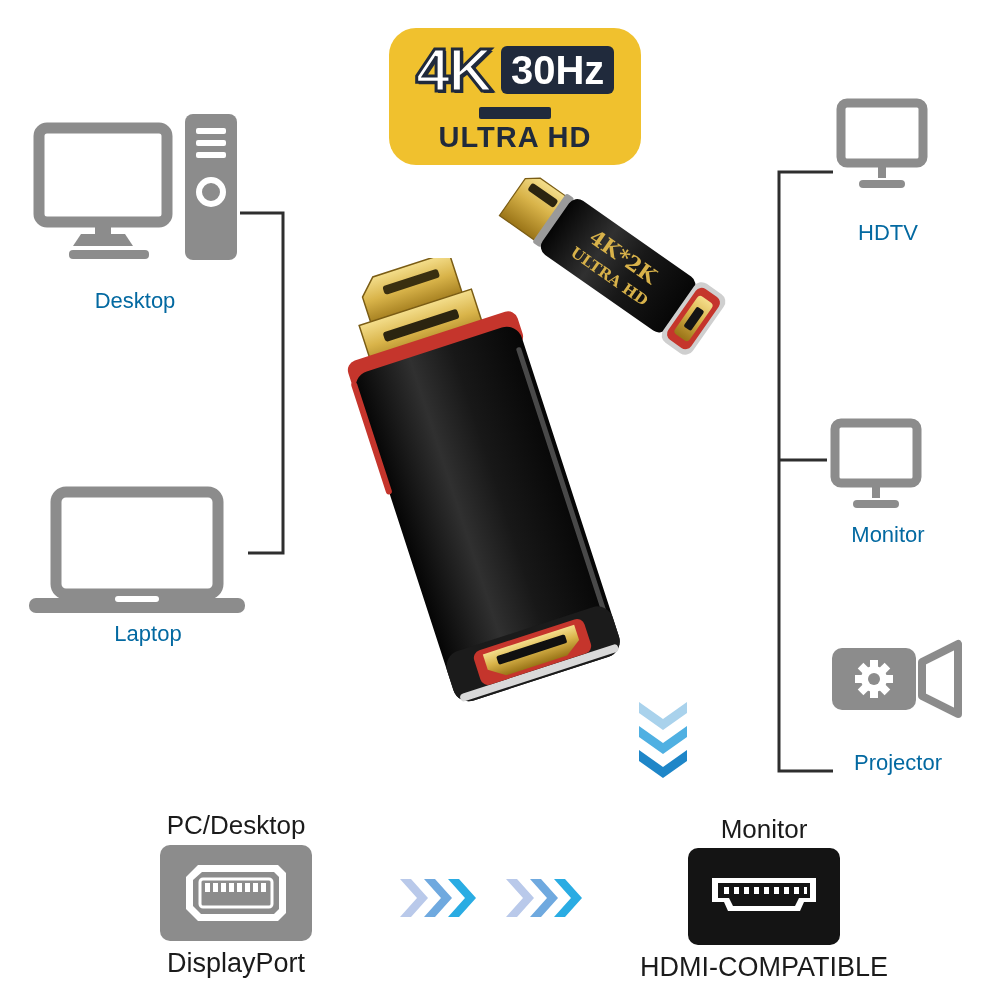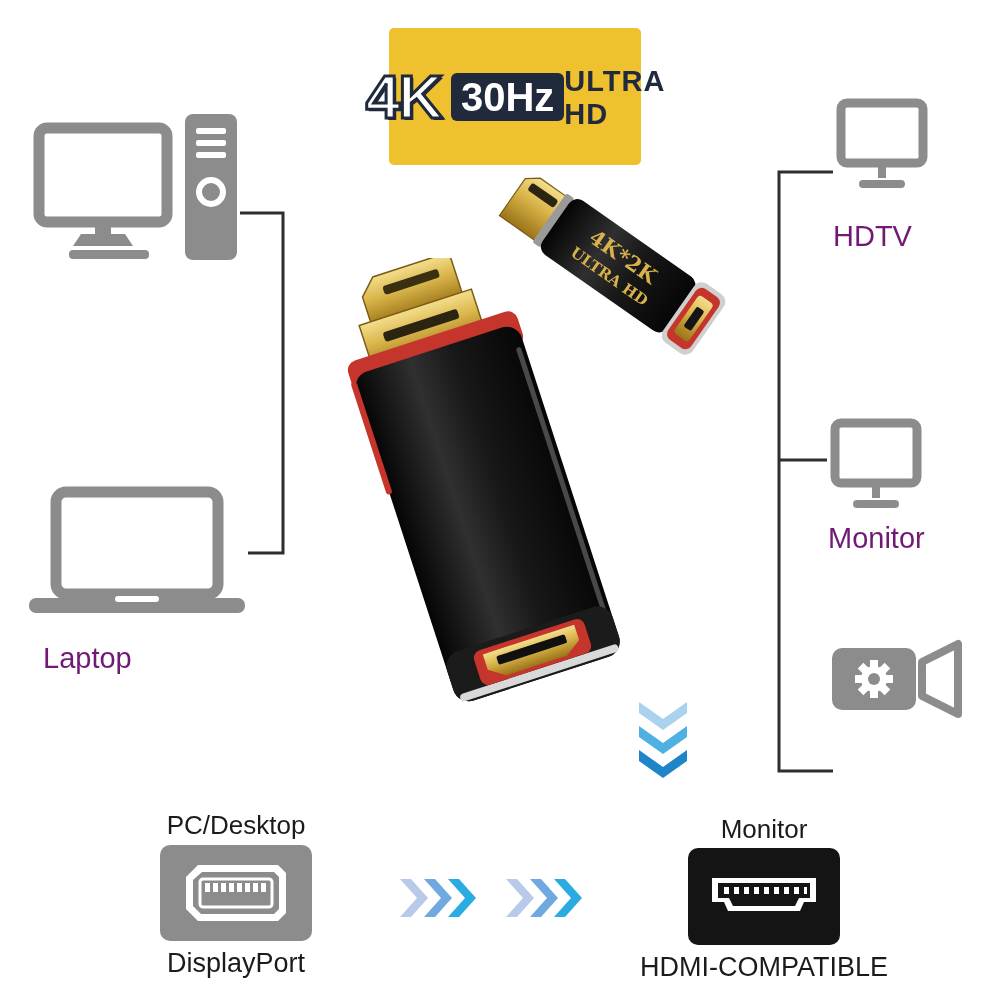--- a/index.html
+++ b/index.html
@@ -1,31 +1,31 @@
 <!DOCTYPE html>
 <html><head>
 <meta charset="utf-8">
 <style>
   * { margin:0; padding:0; box-sizing:border-box; }
   html,body { width:1000px; height:1000px; background:#ffffff; font-family:"Liberation Sans",sans-serif; }
   .stage { position:relative; width:1000px; height:1000px; background:#ffffff; overflow:hidden; }
   .abs { position:absolute; }
 
   
-  .badge { left:389px; top:28px; width:252px; height:137px; background:#F0C12E; border-radius:5px;
-           display:flex; align-items:center; justify-content:center; }
+  .badge { left:389px; top:28px; width:252px; height:137px; background:#F0C12E; border-radius:27px;
+           display:flex; flex-direction:column; align-items:center; justify-content:center; }
   .badge-row { display:flex; align-items:center; gap:10px; }
   .badge-4k { font-size:62px; font-weight:800; color:#ffffff; line-height:1; letter-spacing:-2px;
               -webkit-text-stroke:3px #202A3C; text-shadow:2px 2px 0 #202A3C; }
   .badge-hz { background:#202A3C; color:#ffffff; font-size:40px; font-weight:700; padding:4px 10px;
               border-radius:6px; line-height:1; }
   .badge-bar { width:72px; height:12px; background:#202A3C; border-radius:2px; margin-top:6px; }
   .badge-ultra { font-size:29px; font-weight:800; color:#202A3C; letter-spacing:1px; margin-top:2px; }
 
-  .gray-label { color:#701a75; font-size:29px; text-align:left; }
+  .gray-label { color:#0369a1; font-size:22px; text-align:center; }
   .dark-label { color:#1b1b1b; font-size:26px; text-align:center; }
   .dark-label.big { font-size:27px; }
   .bold { font-weight:400; }
 
   svg { display:block; }
   .overlay { pointer-events:none; }
 </style>
 </head>
 <body>
 
@@ -50,27 +50,28 @@
     <rect x="6" y="16" width="128" height="94" rx="8" fill="#ffffff" stroke="#8C8C8C" stroke-width="11"></rect>
     <rect x="62" y="110" width="16" height="12" fill="#8C8C8C"></rect>
     <polygon points="48,122 92,122 100,134 40,134" fill="#8C8C8C"></polygon>
     <rect x="36" y="138" width="80" height="9" rx="4" fill="#8C8C8C"></rect>
     <rect x="152" y="2" width="52" height="146" rx="8" fill="#8C8C8C"></rect>
     <rect x="163" y="16" width="30" height="6" rx="2" fill="#ffffff"></rect>
     <rect x="163" y="28" width="30" height="6" rx="2" fill="#ffffff"></rect>
     <rect x="163" y="40" width="30" height="6" rx="2" fill="#ffffff"></rect>
     <circle cx="178" cy="80" r="12" fill="none" stroke="#ffffff" stroke-width="6"></circle>
   </svg>
+  <div class="abs gray-label" style="left:30px;top:288px;width:210px">Desktop</div>
 
   <svg class="abs" style="left:26px;top:486px" width="222" height="136" viewBox="0 0 222 136">
     <rect x="30" y="6" width="162" height="102" rx="10" fill="#ffffff" stroke="#8C8C8C" stroke-width="11"></rect>
     <rect x="3" y="112" width="216" height="15" rx="7" fill="#8C8C8C"></rect>
     <rect x="89" y="110" width="44" height="6" rx="3" fill="#ffffff"></rect>
   </svg>
-  <div class="abs gray-label" style="left:43px;top:642px;width:210px">Laptop</div>
+  <div class="abs gray-label" style="left:43px;top:621px;width:210px">Laptop</div>
 
   <svg class="abs" style="left:836px;top:98px" width="92" height="94" viewBox="0 0 92 94">
     <rect x="5" y="5" width="82" height="60" rx="6" fill="#ffffff" stroke="#8C8C8C" stroke-width="9"></rect>
     <rect x="42" y="65" width="8" height="15" fill="#8C8C8C"></rect>
     <rect x="23" y="82" width="46" height="8" rx="4" fill="#8C8C8C"></rect>
   </svg>
   <div class="abs gray-label" style="left:833px;top:220px;width:110px">HDTV</div>
 
   <svg class="abs" style="left:830px;top:418px" width="92" height="94" viewBox="0 0 92 94">
     <rect x="5" y="5" width="82" height="60" rx="6" fill="#ffffff" stroke="#8C8C8C" stroke-width="9"></rect>
@@ -84,20 +85,21 @@
     <g fill="#ffffff">
       <rect x="40" y="24" width="8" height="38"></rect>
       <rect x="40" y="24" width="8" height="38" transform="rotate(45 44 43)"></rect>
       <rect x="40" y="24" width="8" height="38" transform="rotate(90 44 43)"></rect>
       <rect x="40" y="24" width="8" height="38" transform="rotate(135 44 43)"></rect>
       <circle cx="44" cy="43" r="13"></circle>
     </g>
     <circle cx="44" cy="43" r="6" fill="#8C8C8C"></circle>
     <polygon points="92,26 128,8 128,78 92,60" fill="#ffffff" stroke="#8C8C8C" stroke-width="8" stroke-linejoin="round"></polygon>
   </svg>
+  <div class="abs gray-label" style="left:823px;top:750px;width:150px">Projector</div>
 
   <svg class="abs" style="left:210px;top:258px" width="560" height="520" viewBox="0 0 560 520">
     <defs>
       <linearGradient id="gold" x1="0" y1="0" x2="0" y2="1">
         <stop offset="0" stop-color="#F4DE8C"></stop>
         <stop offset="0.45" stop-color="#D9B44A"></stop>
         <stop offset="1" stop-color="#9A7417"></stop>
       </linearGradient>
       <linearGradient id="bodyG" x1="0" y1="0" x2="1" y2="0">
         <stop offset="0" stop-color="#050505"></stop>

